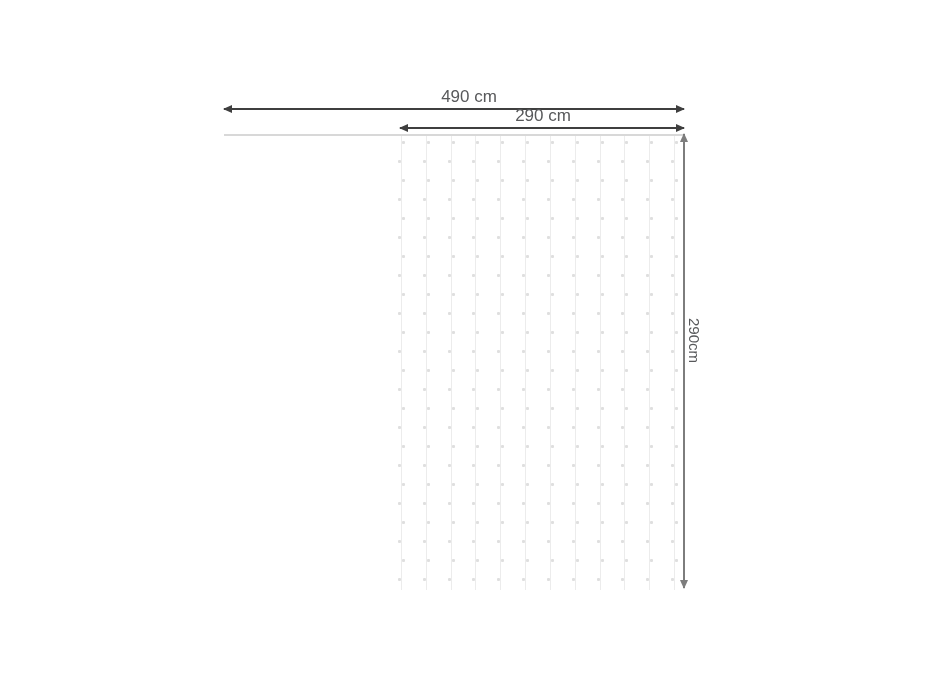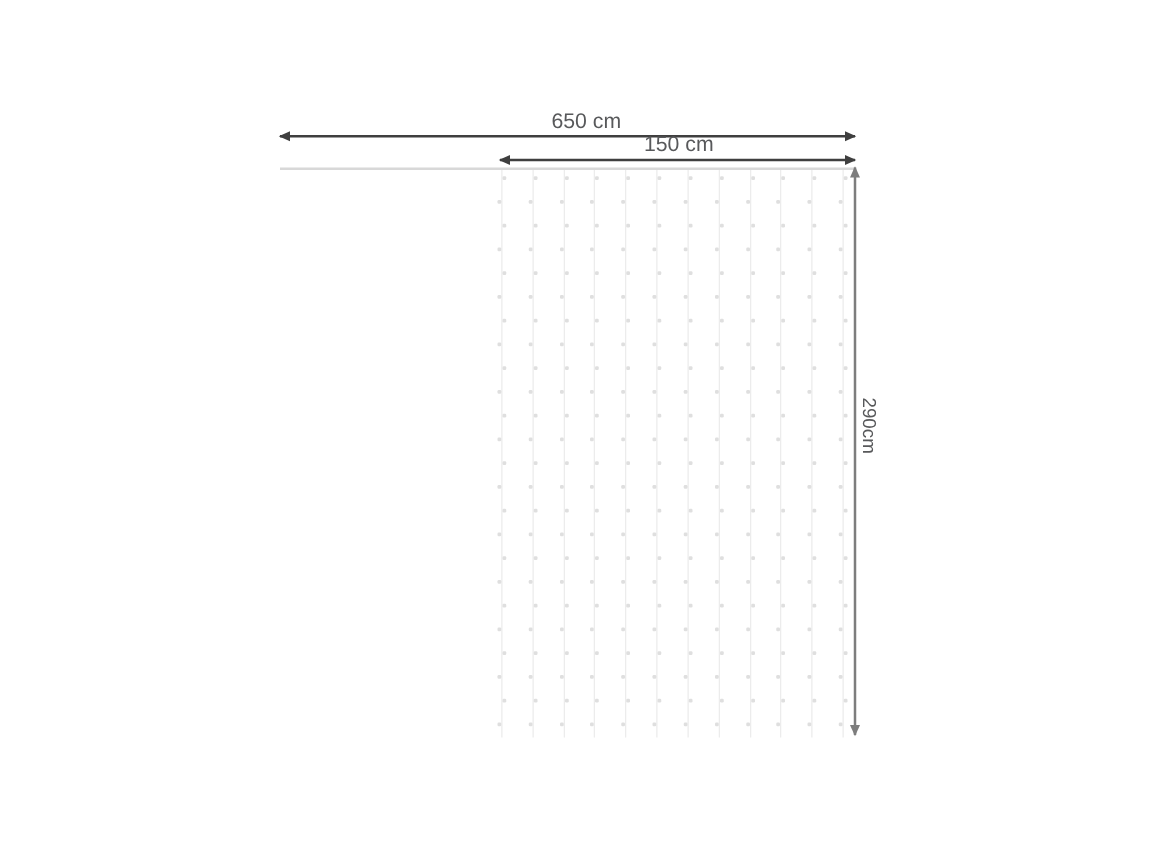--- a/index.html
+++ b/index.html
@@ -99,24 +99,24 @@
   #arrow-290w{left:400px;top:127px;width:284px;}
   #label-290w{left:478px;top:106px;width:130px;}
   #arrow-290h{left:683px;top:134px;height:454px;}
   #label-290h{left:687px;top:311px;height:60px;}
 </style>
 </head>
 <body>
 
 <div class="canvas">
 
-  <div class="dim-label" id="label-580">650 cm</div>
+  <div class="dim-label" id="label-580">490 cm</div>
   <div class="h-arrow" id="arrow-580"></div>
 
-  <div class="dim-label" id="label-290w">150 cm</div>
+  <div class="dim-label" id="label-290w">290 cm</div>
   <div class="h-arrow" id="arrow-290w"></div>
 
   <div class="wire"></div>
 
   <div class="curtain">
       <div class="string" style="left: 1px;"></div>
       <div class="light" style="top: 5px; left: 2px;"></div>
       <div class="light" style="top: 24px; left: -2px;"></div>
       <div class="light" style="top: 43px; left: 2px;"></div>
       <div class="light" style="top: 62px; left: -2px;"></div>

